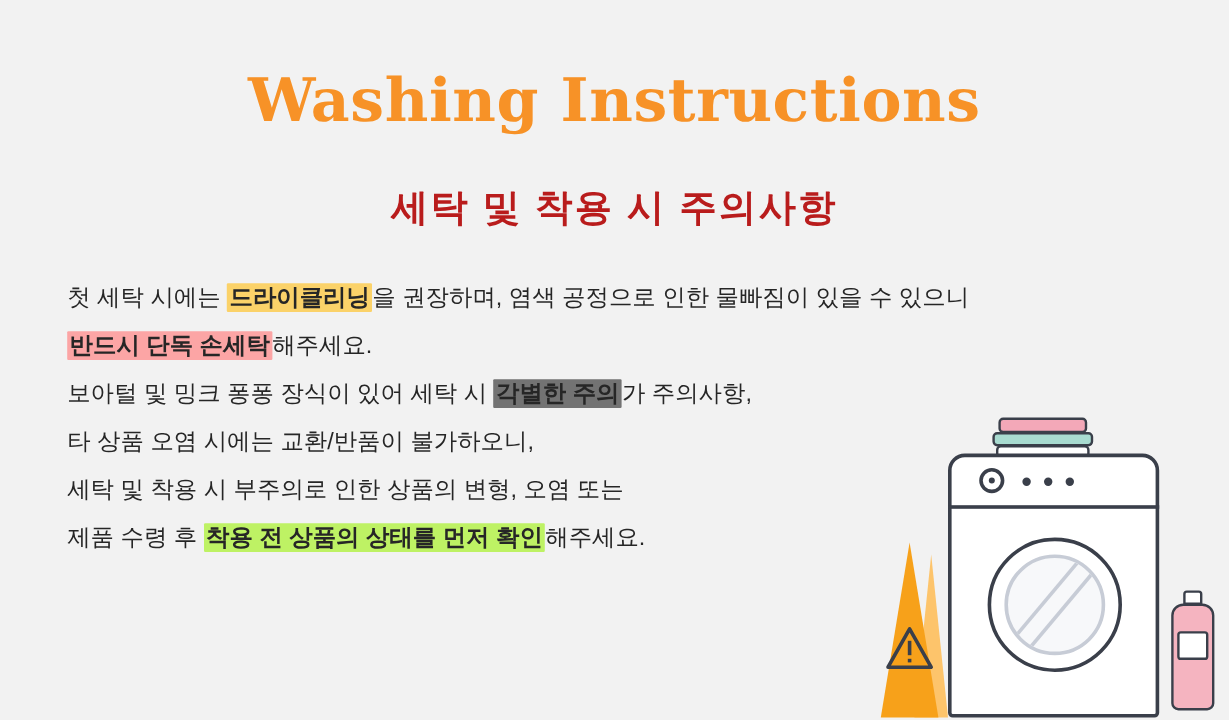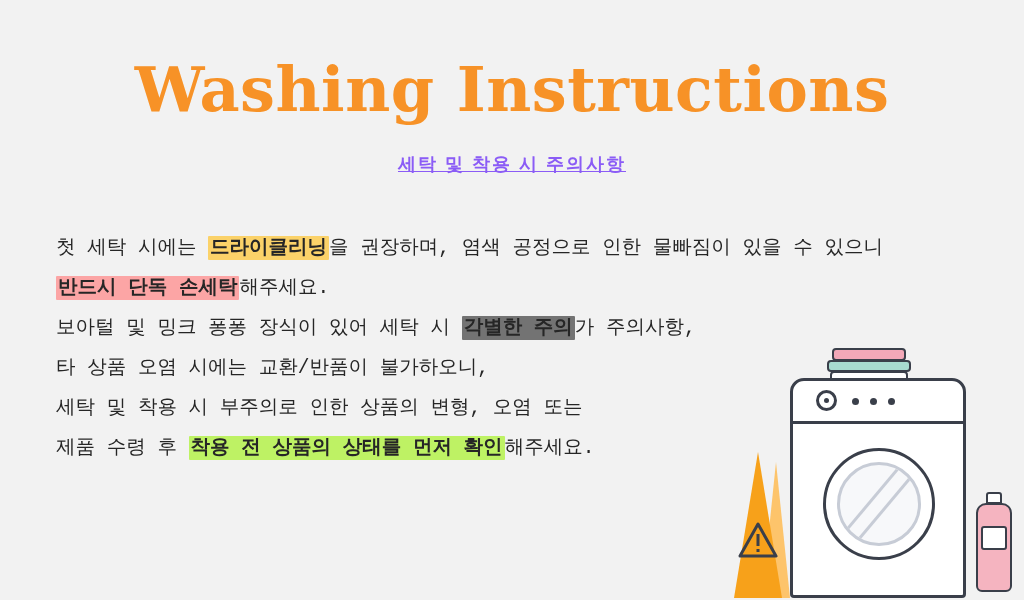--- a/index.html
+++ b/index.html
@@ -24,49 +24,48 @@
 
   
   .title {
     position: absolute;
     top: 56px;
     left: 0;
     width: 1024px;
     text-align: center;
     font-family: "DejaVu Serif", "Liberation Serif", serif;
     font-weight: 700;
-    font-size: 62px;
+    font-size: 50px;
     letter-spacing: 0.5px;
     color: #f79227;
     line-height: 1.1;
   }
   .subtitle {
     position: absolute;
     top: 152px;
     left: 0;
     width: 1024px;
     text-align: center;
     font-family: "Liberation Sans", sans-serif;
     font-weight: 700;
-    font-size: 18px;
+    font-size: 31px;
     letter-spacing: 2px;
-    color: #8b5cf6;
-    text-decoration: underline;
+    color: #b91c1c;
   }
 
   
   .body-text {
     position: absolute;
     top: 228px;
     left: 56px;
     width: 930px;
     font-size: 19.5px;
     line-height: 40px;
     color: #262626;
-    font-family: Liberation Mono, monospace;
+    font-family: Liberation Sans, sans-serif;
   }
   .body-text .line {
     white-space: nowrap;
   }
   .hl {
     background: #fbd269;
     font-weight: 700;
     padding: 1px 2px;
     border-radius: 1px;
   }

